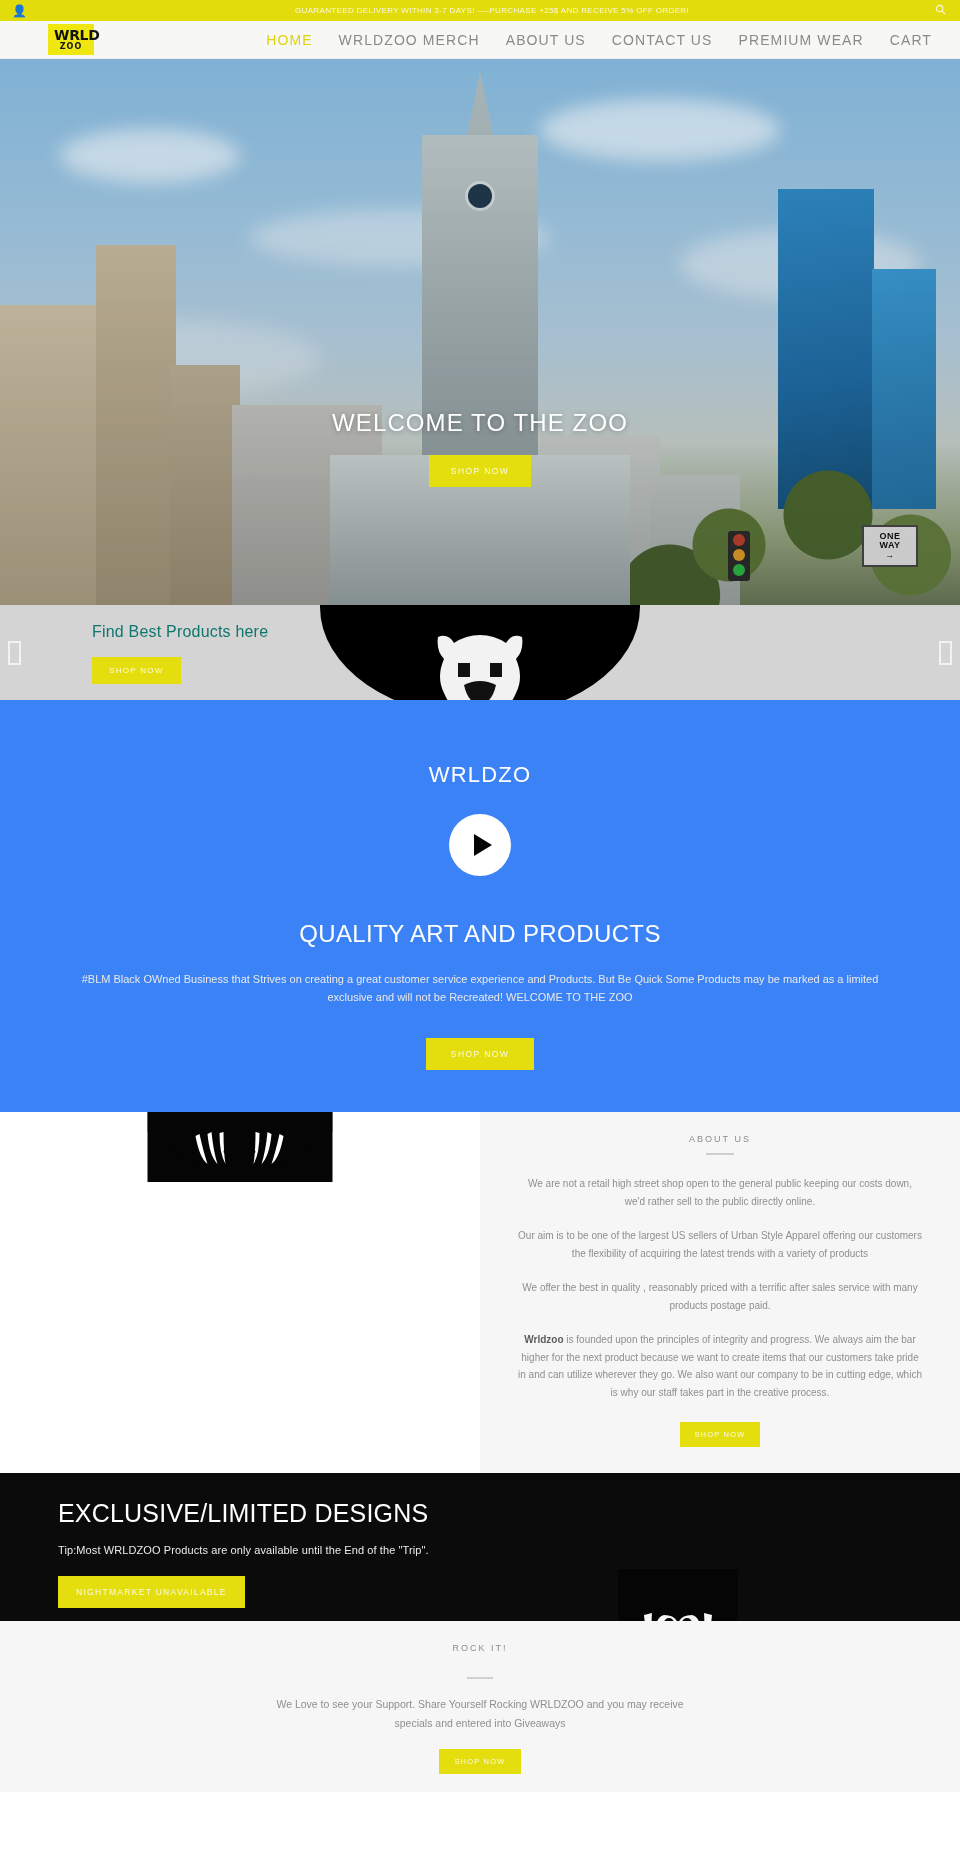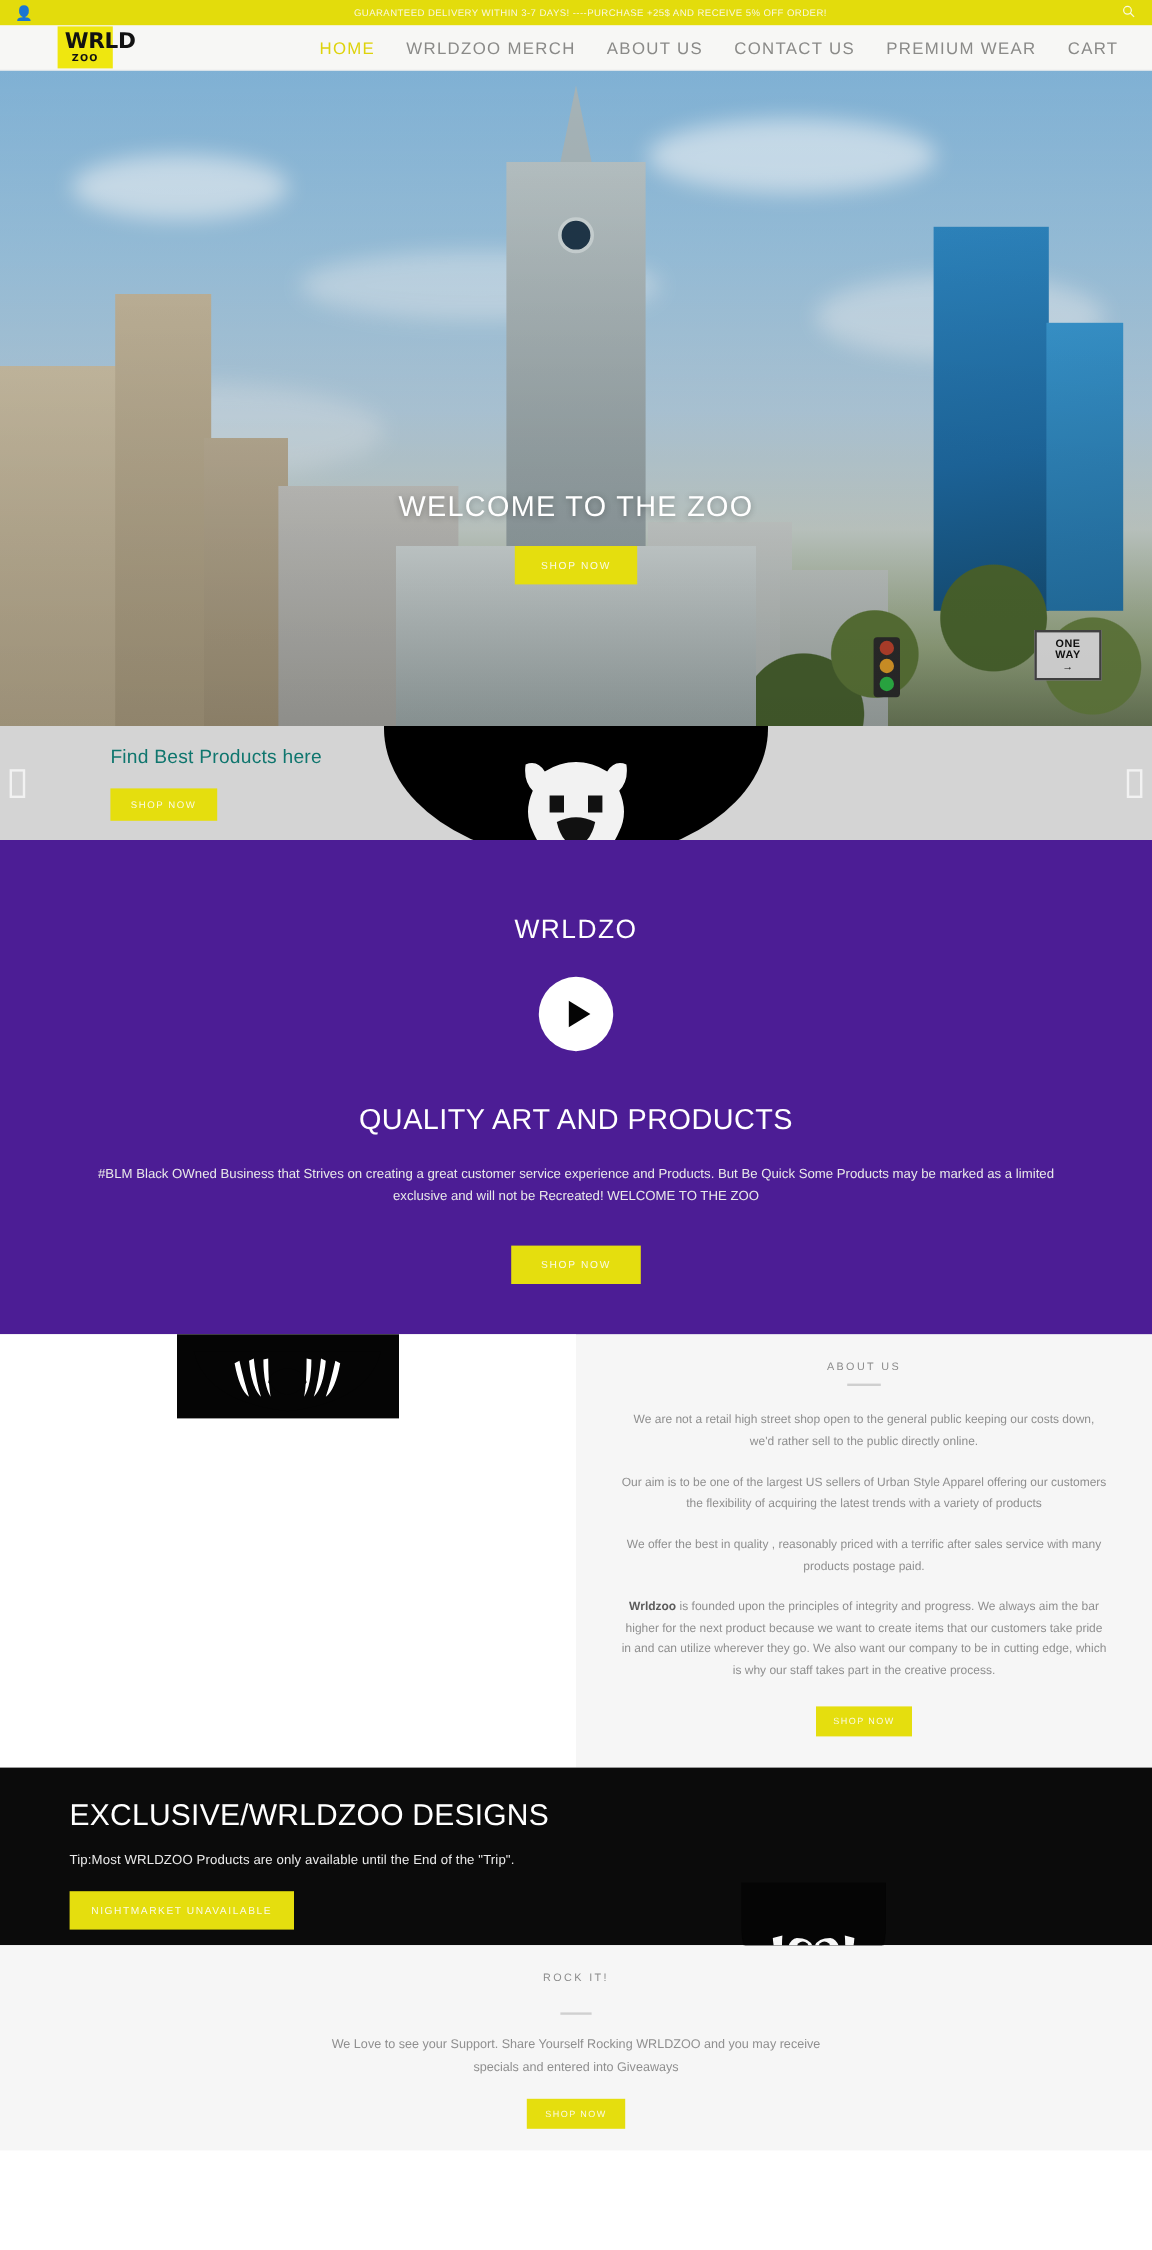--- a/index.html
+++ b/index.html
@@ -54,21 +54,21 @@
     border-bottom: 1px solid #ececea;
   }
   .logo {
     background: #efe70f;
     padding: 4px 6px 3px 6px;
     line-height: 1;
     text-align: center;
     width: 46px;
   }
   .logo-top {
-    font-size: 18px;
+    font-size: 14px;
     font-weight: 700;
     letter-spacing: -0.3px;
     color: #121212;
     display: block;
     line-height: 1.05;
     font-family: "DejaVu Sans", sans-serif;
   }
   .logo-bottom {
     font-size: 8px;
     font-weight: 700;
@@ -261,21 +261,21 @@
     width: 13px; height: 24px;
     border: 2px solid #f2f2f2;
     z-index: 6;
     cursor: pointer;
   }
   .carousel-arrow.left { left: 8px; }
   .carousel-arrow.right { right: 8px; }
 
   
   .videosec {
-    background: #4c1d95;
+    background: #3b82f6;
     padding: 62px 0 42px 0;
     text-align: center;
     position: relative;
   }
   .video-heading {
     font-size: 22px;
     color: #ffffff;
     font-weight: 400;
     letter-spacing: 1.2px;
     margin-bottom: 26px;
@@ -571,21 +571,21 @@
     <p class="about-p">Our aim is to be one of the largest US sellers of Urban Style Apparel offering our customers the flexibility of acquiring the latest trends with a variety of products</p>
     <p class="about-p">We offer the best in quality , reasonably priced with a terrific after sales service with many products postage paid.</p>
     <p class="about-p">
       <b>Wrldzoo</b><span> is founded upon the principles of integrity and progress. We always aim the bar higher for the next product because we want to create items that our customers take pride in and can utilize wherever they go. We also want our company to be in cutting edge, which is why our staff takes part in the creative process.</span>
     </p>
     <button class="about-btn">SHOP NOW</button>
   </div>
 </div>
 
 <div class="exclusive">
-  <div class="ex-title">EXCLUSIVE/WRLDZOO DESIGNS</div>
+  <div class="ex-title">EXCLUSIVE/LIMITED DESIGNS</div>
   <div class="ex-tip">Tip:Most WRLDZOO Products are only available until the End of the "Trip".</div>
   <button class="ex-btn">NIGHTMARKET UNAVAILABLE</button>
 
   <svg class="panda-shape" viewBox="0 0 120 86">
     <path d="M0 0 h120 v40 q-6 44 -60 46 q-54 -2 -60 -46 z" fill="#050505"></path>
     <path d="M34 44 q-2 24 8 36 q-14 -8 -16 -34 z" fill="#f7f7f7"></path>
     <path d="M86 44 q2 24 -8 36 q14 -8 16 -34 z" fill="#f7f7f7"></path>
     <path d="M46 46 q14 0 14 12 q-2 16 -14 18 q-10 -6 -8 -20 q2 -9 8 -10 z" fill="#f7f7f7"></path>
     <path d="M74 46 q-14 0 -14 12 q2 16 14 18 q10 -6 8 -20 q-2 -9 -8 -10 z" fill="#f7f7f7"></path>
     <circle cx="51" cy="54" r="5" fill="#0c0c0c"></circle>

